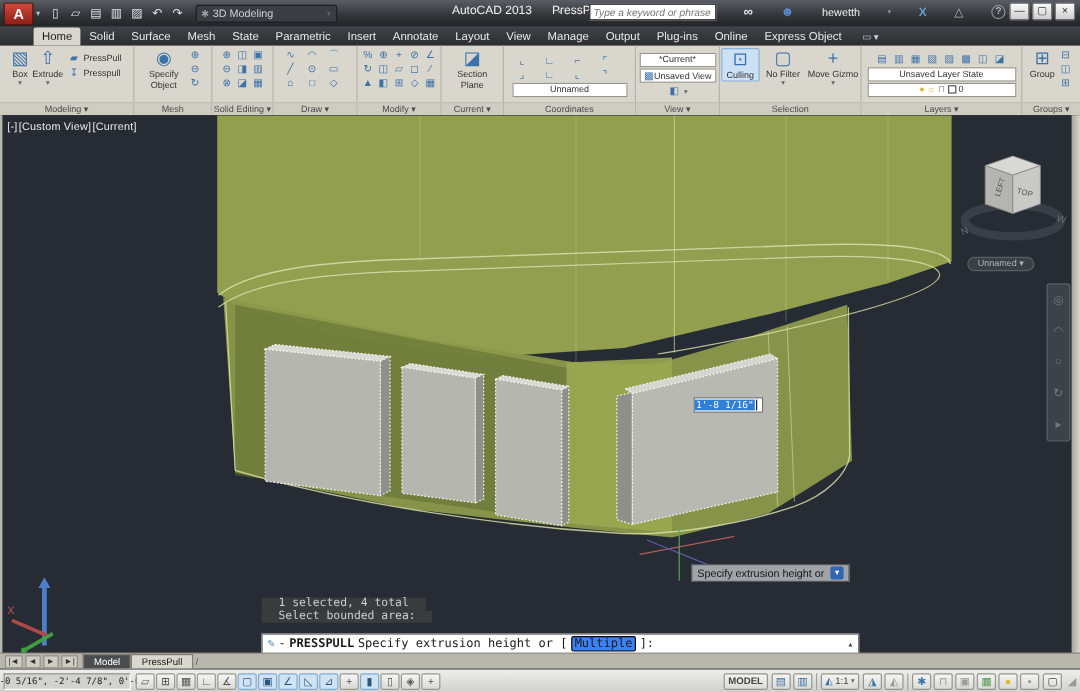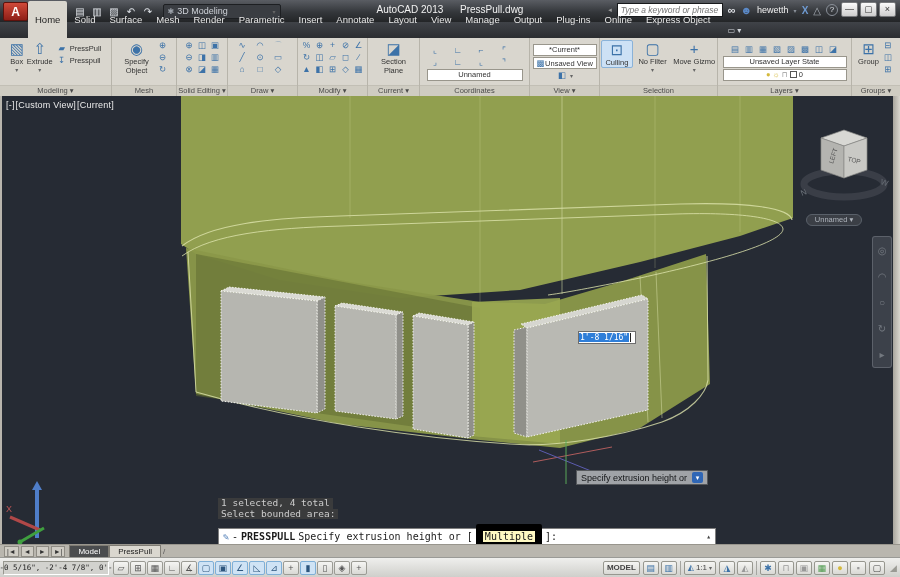--- a/index.html
+++ b/index.html
@@ -13,40 +13,40 @@
   .applogo { width:25px; height:19px; background:linear-gradient(#d04a3a,#8f1f17); color:#fff; font-weight:bold;
     text-align:center; line-height:19px; margin:1px 2px 1px 3px; border-radius:2px; font-size:12px; border:1px solid #5e120c; }
   .applogo-arrow { font-size:7px; color:#bbb; margin-right:4px; }
   .qat { display:flex; align-items:center; gap:4px; margin-left:2px; }
   .qi { font-size:10px; color:#dfe3e8; width:13px; text-align:center; }
   .ws-dd { display:flex; align-items:center; height:15px; background:#3a3d42; border:1px solid #1d1f22;
     border-radius:2px; color:#cdd1d7; font-size:9px; padding:0 4px; margin-left:8px; width:118px; justify-content:space-between; }
   .ws-gear { font-size:8px; color:#9aa0a8; margin-right:3px; }
   .title-center { position:absolute; left:330px; top:4px; font-size:10px; color:#f2f2f2; width:240px; text-align:center; }
   .title-center .doc { margin-left:14px; }
-  .infocenter { position:absolute; right:62px; top:3px; display:flex; align-items:center; gap:5px; }
+  .infocenter { position:absolute; right:62px; top:3px; display:flex; align-items:center; gap:23px; }
   .ic-collapse { font-size:7px; color:#999; }
   .search-input { width:106px; height:14px; font-size:8.5px; font-style:italic; color:#777; border:1px solid #17191b;
     padding:0 3px; font-family:"Liberation Sans",sans-serif; }
   .binocs { font-size:11px; color:#e2e5e9; font-weight:bold; }
   .user-glyph { color:#5b8ac9; font-size:11px; }
   .username { font-size:9px; color:#f0f0f0; }
   .tb-mini { font-size:10px; color:#6f9bd2; font-weight:bold; }
   .tb-tri { font-size:10px; color:#aab0b8; }
   .tb-help { width:12px; height:12px; border:1px solid #8a9099; border-radius:50%; color:#dfe3e8; font-size:8px;
     line-height:10px; text-align:center; }
   .dd-mini { font-size:6px; color:#8a9099; }
   .win-controls { position:absolute; right:4px; top:2px; display:flex; gap:2px; }
   .win-btn { width:17px; height:15px; background:linear-gradient(#fbfbfb,#cdcdcd); border:1px solid #77797c;
     border-radius:2px; font-size:9px; line-height:12px; text-align:center; color:#333; }
 
   
   .tabrow { position:absolute; top:22px; left:0; width:900px; height:16px;
     background:linear-gradient(#404348,#2b2d30); display:flex; align-items:flex-end; padding-left:28px; }
-  .rtab { font-size:9.5px; color:#e8e8e8; padding:13px 7px; white-space:nowrap; }
+  .rtab { font-size:9.5px; color:#e8e8e8; padding:2px 7px; white-space:nowrap; }
   .rtab.active { background:#d9d6ce; color:#1d1d1d; border-radius:2px 2px 0 0; }
   .ribbon-min { margin-left:10px; font-size:8px; color:#cfd3d8; align-self:center; }
 
   
   .ribbon { position:absolute; top:38px; left:0; width:900px; height:58px; background:#d9d6ce; display:flex; }
   .panel { position:relative; height:58px; border-right:1px solid #b7b4aa; display:flex; flex-direction:column; overflow:hidden; }
   .panel-body { flex:1; display:flex; align-items:flex-start; justify-content:center; gap:3px; padding:2px 1px 0; }
   .panel-label { height:11px; background:#cfccc2; border-top:1px solid #c2bfb5; font-size:7.5px; color:#4a4a4a;
     text-align:center; line-height:10px; white-space:nowrap; overflow:hidden; }
   .bigbtn { display:flex; flex-direction:column; align-items:center; font-size:7.5px; color:#333; line-height:9px; text-align:center; }
@@ -83,27 +83,27 @@
   .dyninput .sel { background:#2f7ed8; color:#fff; font-size:8px; padding:0 1px; white-space:nowrap; }
   .dyninput .caret { width:1px; height:9px; background:#222; margin-left:1px; }
 
   .vtooltip { position:absolute; left:576px; top:374px; height:15px; background:#a0a3a7; border:1px solid #55585c;
     color:#141618; font-size:9px; display:flex; align-items:center; padding:0 4px; gap:5px; white-space:nowrap; }
   .keyicon { width:11px; height:11px; background:#2f66b5; border-radius:2px; color:#fff; font-size:7px;
     line-height:11px; text-align:center; }
 
   
   .cmd-history { position:absolute; left:218px; top:498px; font-family:"DejaVu Sans Mono",monospace; }
-  .hline { display:table; background:rgba(62,62,62,0.88); color:#cccccc; font-size:9.5px; line-height:10.5px; padding:0 3px; }
+  .hline { display:table; background:rgba(62,62,62,0.88); color:#cccccc; font-size:9.5px; line-height:10.5px; padding:0 14px; }
   .cmdbar { position:absolute; left:218px; top:528px; width:498px; height:17px; background:#ffffff;
     border:1px solid #7f7f7f; display:flex; align-items:center; font-family:"DejaVu Sans Mono",monospace;
     font-size:10px; color:#1a1a1a; padding:0 4px; gap:3px; }
   .cmdicon { color:#4a7ab5; font-size:10px; }
   .cmdname { font-weight:bold; }
-  .cmdopt { background:#fef9c3; border:7px solid #000000; border-radius:2px; padding:0 2px; }
+  .cmdopt { background:#3b82f6; border:1px solid #000000; border-radius:2px; padding:0 2px; }
   .cmdup { margin-left:auto; font-size:8px; color:#444; }
 
   
   .sheetrow { position:absolute; left:0; top:544px; width:900px; height:13px; background:#b9b6ae;
     border-top:1px solid #98958d; display:flex; align-items:center; font-size:8px; color:#222; }
   .snav { display:flex; gap:2px; padding:0 4px; color:#333; font-size:7px; }
   .snav span { border:1px solid #8f8c84; background:#cfccc4; padding:0 2px; line-height:9px; }
   .stab { padding:0 8px; height:12px; line-height:12px; border:1px solid #7f7c74; border-bottom:none; background:#dad7cf; }
   .stab.active { background:#4a4c4e; color:#fff; }
   .stab-slash { margin-left:2px; color:#555; }
@@ -171,21 +171,21 @@
       <span class="win-btn">×</span>
     </div>
   </div>
 
   <div class="tabrow">
     <div style="display:flex">
         <span class="rtab active">Home</span>
         <span class="rtab">Solid</span>
         <span class="rtab">Surface</span>
         <span class="rtab">Mesh</span>
-        <span class="rtab">Render</span>
+        <span class="rtab">State</span>
         <span class="rtab">Parametric</span>
         <span class="rtab">Insert</span>
         <span class="rtab">Annotate</span>
         <span class="rtab">Layout</span>
         <span class="rtab">View</span>
         <span class="rtab">Manage</span>
         <span class="rtab">Output</span>
         <span class="rtab">Plug-ins</span>
         <span class="rtab">Online</span>
         <span class="rtab">Express Object</span>

